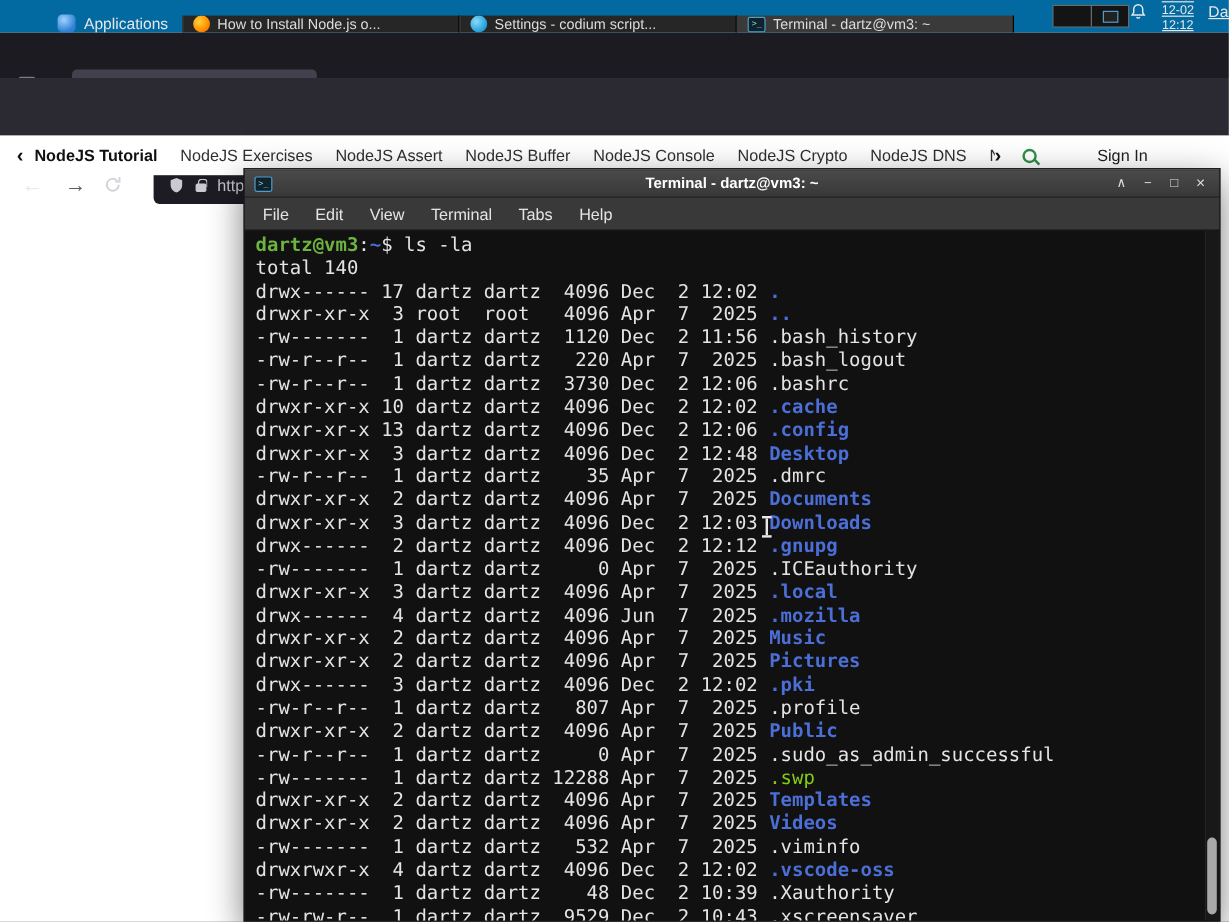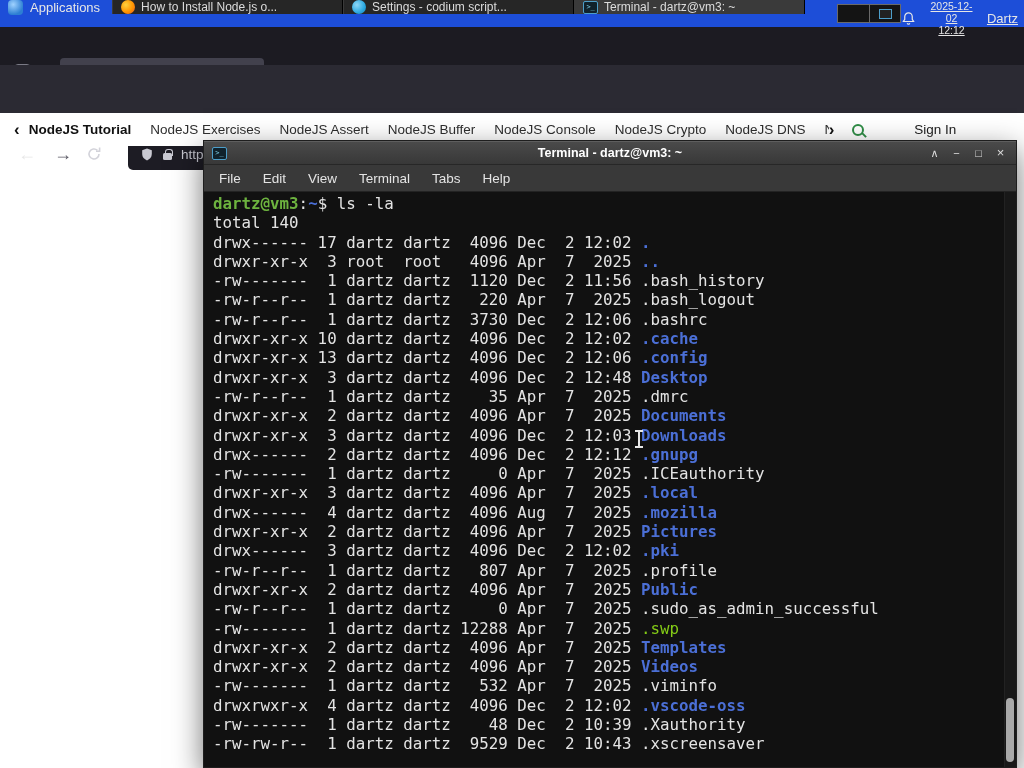--- a/index.html
+++ b/index.html
@@ -1,21 +1,21 @@
 <!DOCTYPE html>
 <html><head>
 <meta charset="utf-8">
 <style>
   * { margin:0; padding:0; box-sizing:border-box; }
   html,body { width:1024px; height:768px; overflow:hidden; background:#ffffff;
               font-family:"Liberation Sans", sans-serif; }
 
   
-  .panel { position:absolute; top:0; left:0; width:1024px; height:27px; background:#1d4ed8;
-           display:flex; align-items:flex-start; color:#e6e6e6; z-index:100; }
+  .panel { position:absolute; top:0; left:0; width:1024px; height:27px; background:#0369a1;
+           display:flex; align-items:flex-end; color:#e6e6e6; z-index:100;padding-left:40px; }
   .apps { display:flex; align-items:center; gap:7px; padding:0 12px 0 8px; font-size:13px; cursor:default; }
   .apps-icon { width:15px; height:15px; border-radius:4px;
                background:radial-gradient(circle at 35% 30%, #9fd2ff, #2d7fd3 70%); }
   .win-btns { display:flex; align-items:stretch; }
   .win-btn { width:231px; display:flex; align-items:center; gap:6px; padding:0 8px;
              border-left:1px solid #3a3a3a; border-right:1px solid #000; background:#262626;
              font-size:12px; color:#dcdcdc; overflow:hidden; white-space:nowrap; }
   .win-btn.active { background:#3a3a3a; }
   .win-btn .t { overflow:hidden; text-overflow:clip; white-space:nowrap; }
   .ico-ff { width:14px; height:14px; border-radius:50%; flex:0 0 auto;
@@ -256,21 +256,22 @@
         <div class="term-line"><span class="c-w">-rw-r--r--  1 dartz dartz  3730 Dec  2 12:06 .bashrc</span></div>
         <div class="term-line"><span class="c-w">drwxr-xr-x 10 dartz dartz  4096 Dec  2 12:02 </span><span class="c-b">.cache</span></div>
         <div class="term-line"><span class="c-w">drwxr-xr-x 13 dartz dartz  4096 Dec  2 12:06 </span><span class="c-b">.config</span></div>
         <div class="term-line"><span class="c-w">drwxr-xr-x  3 dartz dartz  4096 Dec  2 12:48 </span><span class="c-b">Desktop</span></div>
         <div class="term-line"><span class="c-w">-rw-r--r--  1 dartz dartz    35 Apr  7  2025 .dmrc</span></div>
         <div class="term-line"><span class="c-w">drwxr-xr-x  2 dartz dartz  4096 Apr  7  2025 </span><span class="c-b">Documents</span></div>
         <div class="term-line"><span class="c-w">drwxr-xr-x  3 dartz dartz  4096 Dec  2 12:03 </span><span class="c-b">Downloads</span></div>
         <div class="term-line"><span class="c-w">drwx------  2 dartz dartz  4096 Dec  2 12:12 </span><span class="c-b">.gnupg</span></div>
         <div class="term-line"><span class="c-w">-rw-------  1 dartz dartz     0 Apr  7  2025 .ICEauthority</span></div>
         <div class="term-line"><span class="c-w">drwxr-xr-x  3 dartz dartz  4096 Apr  7  2025 </span><span class="c-b">.local</span></div>
-        <div class="term-line"><span class="c-w">drwx------  4 dartz dartz  4096 Aug  7  2025 </span><span class="c-b">.mozilla</span></div>
+        <div class="term-line"><span class="c-w">drwx------  4 dartz dartz  4096 Jun  7  2025 </span><span class="c-b">.mozilla</span></div>
+        <div class="term-line"><span class="c-w">drwxr-xr-x  2 dartz dartz  4096 Apr  7  2025 </span><span class="c-b">Music</span></div>
         <div class="term-line"><span class="c-w">drwxr-xr-x  2 dartz dartz  4096 Apr  7  2025 </span><span class="c-b">Pictures</span></div>
         <div class="term-line"><span class="c-w">drwx------  3 dartz dartz  4096 Dec  2 12:02 </span><span class="c-b">.pki</span></div>
         <div class="term-line"><span class="c-w">-rw-r--r--  1 dartz dartz   807 Apr  7  2025 .profile</span></div>
         <div class="term-line"><span class="c-w">drwxr-xr-x  2 dartz dartz  4096 Apr  7  2025 </span><span class="c-b">Public</span></div>
         <div class="term-line"><span class="c-w">-rw-r--r--  1 dartz dartz     0 Apr  7  2025 .sudo_as_admin_successful</span></div>
         <div class="term-line"><span class="c-w">-rw-------  1 dartz dartz 12288 Apr  7  2025 </span><span class="c-dim">.swp</span></div>
         <div class="term-line"><span class="c-w">drwxr-xr-x  2 dartz dartz  4096 Apr  7  2025 </span><span class="c-b">Templates</span></div>
         <div class="term-line"><span class="c-w">drwxr-xr-x  2 dartz dartz  4096 Apr  7  2025 </span><span class="c-b">Videos</span></div>
         <div class="term-line"><span class="c-w">-rw-------  1 dartz dartz   532 Apr  7  2025 .viminfo</span></div>
         <div class="term-line"><span class="c-w">drwxrwxr-x  4 dartz dartz  4096 Dec  2 12:02 </span><span class="c-b">.vscode-oss</span></div>

